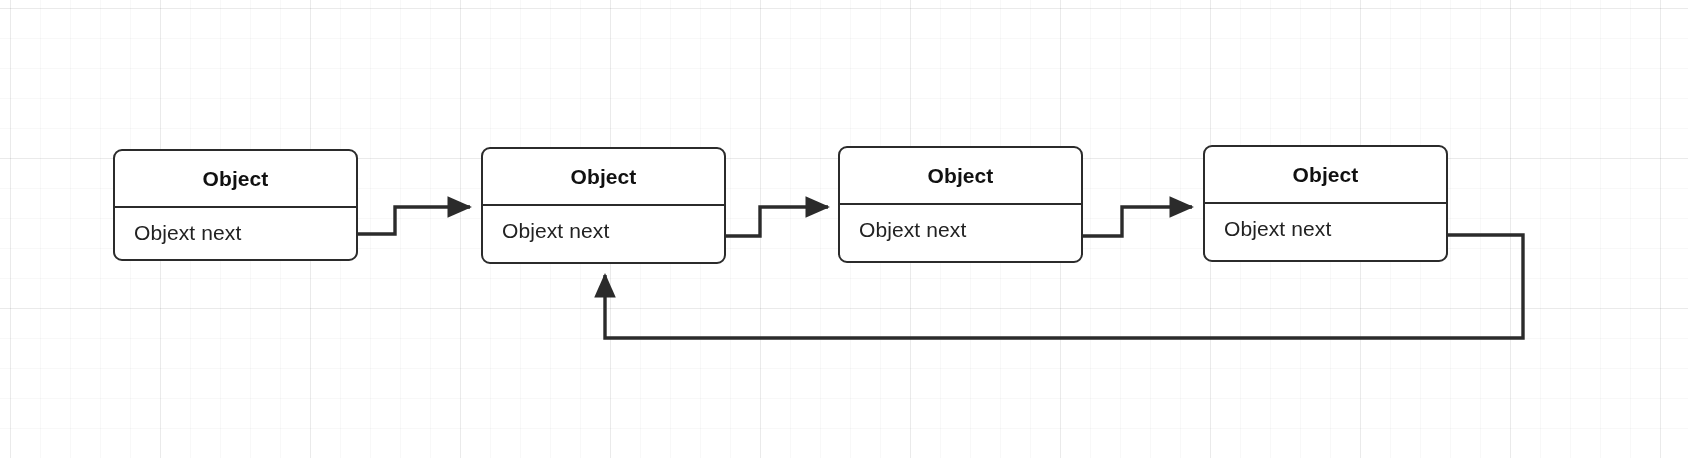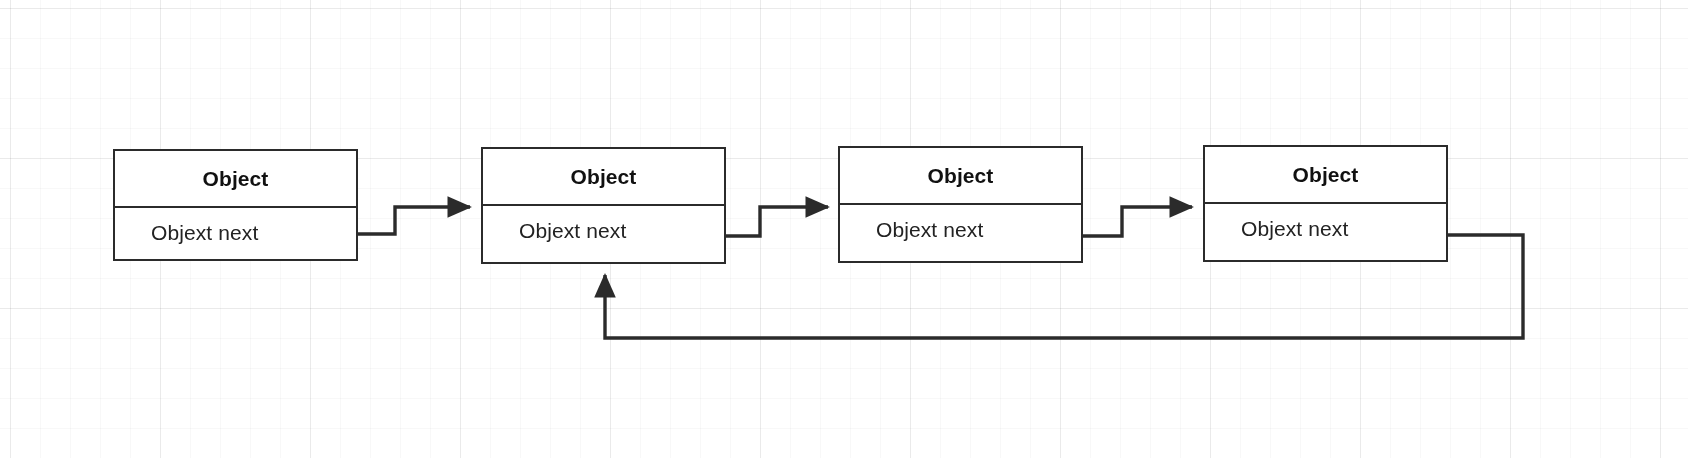--- a/index.html
+++ b/index.html
@@ -33,38 +33,38 @@
     top: 0;
     width: 1688px;
     height: 458px;
     pointer-events: none;
   }
   .node {
     position: absolute;
     box-sizing: border-box;
     background: #ffffff;
     border: 2.6px solid #2b2b2b;
-    border-radius: 0;
+    border-radius: 9px;
     overflow: hidden;
     z-index: 3;
   }
   .node-header {
     height: 55px;
     line-height: 55px;
     text-align: center;
     font-weight: bold;
     font-size: 21px;
     color: #111111;
     border-bottom: 2.6px solid #2b2b2b;
     letter-spacing: 0.1px;
   }
   .node-body {
     height: 63px;
     line-height: 50px;
-    padding-left: 36px;
+    padding-left: 19px;
     text-align: left;
     font-weight: normal;
     font-size: 21px;
     color: #222222;
     letter-spacing: 0.1px;
   }
 </style>
 </head>
 <body>
 

